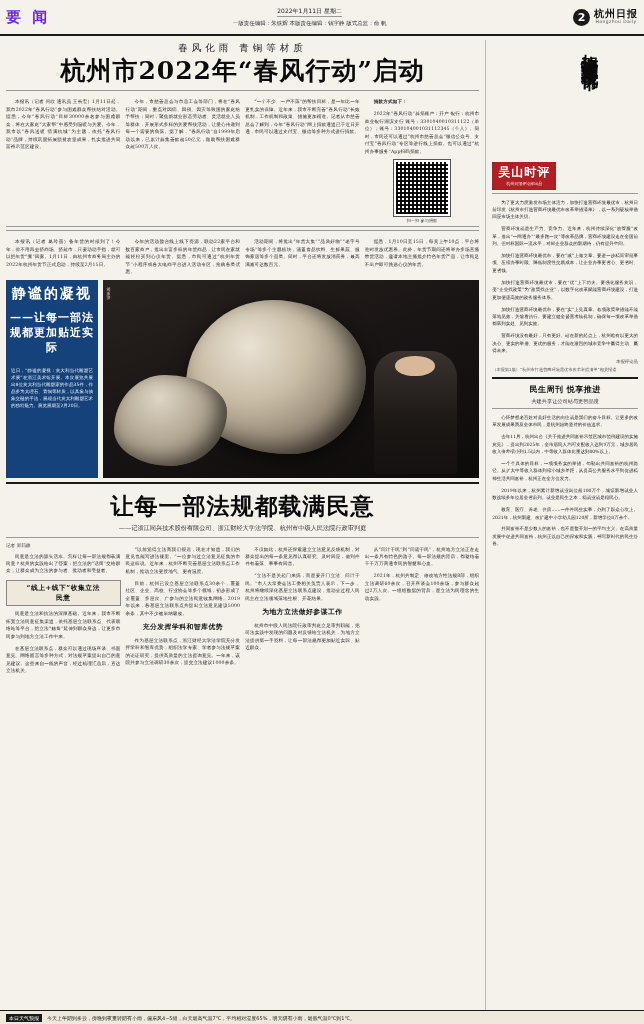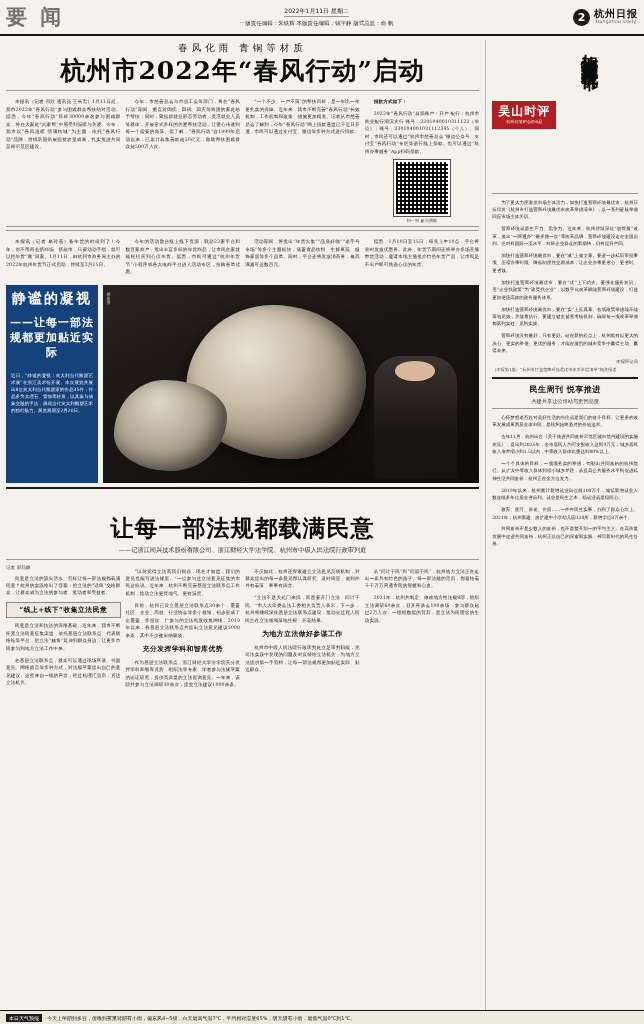--- a/index.html
+++ b/index.html
@@ -14,22 +14,22 @@
   .page{width:644px;height:1024px;position:relative;background:#f5f2ec;}
 
   
   .masthead{
     height:34px;display:flex;align-items:center;
     border-bottom:2px solid #1a1a1a;
     padding:0 6px;
   }
   .mast-title{
     font-family:"DejaVu Serif","Liberation Serif",serif;
-    font-size:21px;font-weight:bold;letter-spacing:3px;
-    color:#737373;
+    font-size:15px;font-weight:bold;letter-spacing:3px;
+    color:#6d28d9;
   }
   .mast-mid{
     flex:1;display:flex;flex-direction:column;align-items:center;justify-content:center;
     font-size:6px;color:#333;line-height:1.5;
   }
   .mast-date{font-size:6px;color:#222;border-bottom:1px solid #999;padding-bottom:1px;margin-bottom:2px;}
   .mast-editors{font-size:5.5px;color:#333;}
   .pagenum{
     width:17px;height:17px;border-radius:50%;background:#1a1a1a;color:#fff;
     display:flex;align-items:center;justify-content:center;font-size:11px;font-weight:bold;
@@ -87,21 +87,21 @@
     font-family:"DejaVu Serif","Liberation Serif",serif;
   }
   .headline2{
     text-align:center;
     font-family:"DejaVu Serif","Liberation Serif",serif;
     font-size:21px;font-weight:bold;color:#0b0b0b;letter-spacing:1px;
     line-height:1.15;margin:1px 0 4px;
   }
 
   
-  .feature{display:flex;gap:5px;margin-top:5px;height:198px;}
+  .feature{display:flex;gap:5px;height:198px;}
   .feat-left{width:92px;display:flex;flex-direction:column;}
   .feat-title{
     background:#15427a;color:#fff;text-align:center;padding:5px 2px;
     font-family:"DejaVu Serif","Liberation Serif",serif;
   }
   .feat-title .t1{font-size:14px;font-weight:bold;letter-spacing:2px;display:block;}
   .feat-sub{
     background:#15427a;color:#fff;padding:3px 4px 6px;text-align:center;
     font-family:"DejaVu Serif","Liberation Serif",serif;
     font-size:11px;font-weight:bold;line-height:1.35;letter-spacing:1px;
@@ -137,38 +137,38 @@
   }
   .photo-credit{
     position:absolute;left:3px;top:3px;color:#cfc6b5;font-size:4px;writing-mode:vertical-rl;
     letter-spacing:1px;opacity:.8;
   }
 
   
   .headline3{
     text-align:center;
     font-family:"DejaVu Serif","Liberation Serif",serif;
-    font-size:23px;font-weight:bold;color:#0b0b0b;letter-spacing:1px;margin:24px 0 2px;
+    font-size:23px;font-weight:bold;color:#0b0b0b;letter-spacing:1px;margin:7px 0 2px;
   }
   .subhead3{
     text-align:center;font-size:6.2px;color:#333;margin-bottom:4px;
     font-family:"DejaVu Serif","Liberation Serif",serif;
   }
   .byline{font-size:4.6px;color:#444;margin:2px 0 3px;font-family:"DejaVu Serif","Liberation Serif",serif;}
   .subsec{
     text-align:center;font-size:6.8px;font-weight:bold;color:#111;margin:5px 0 3px;
     font-family:"DejaVu Serif","Liberation Serif",serif;letter-spacing:.5px;
   }
   .subsec.boxed{
-    border:1px solid #888;padding:2px 6px;background:#efe9dd;
+    border:1px solid #888;padding:2px 16px;background:#efe9dd;
   }
 
   
   .commentary-head{
-    display:flex;align-items:center;gap:21px;margin-bottom:3px;
+    display:flex;align-items:flex-end;gap:21px;margin-bottom:3px;
   }
   .cbadge{
     background:#b01f24;color:#fff;padding:4px 3px;text-align:center;
     font-family:"DejaVu Serif","Liberation Serif",serif;
     font-size:12px;font-weight:bold;letter-spacing:1px;line-height:1.1;width:58px;
   }
   .cbadge .sub{display:block;font-size:4px;font-weight:normal;letter-spacing:0;margin-top:2px;color:#ffe2e2;}
   .vtitle{
     writing-mode:vertical-rl;text-orientation:upright;
     font-family:"DejaVu Serif","Liberation Serif",serif;

